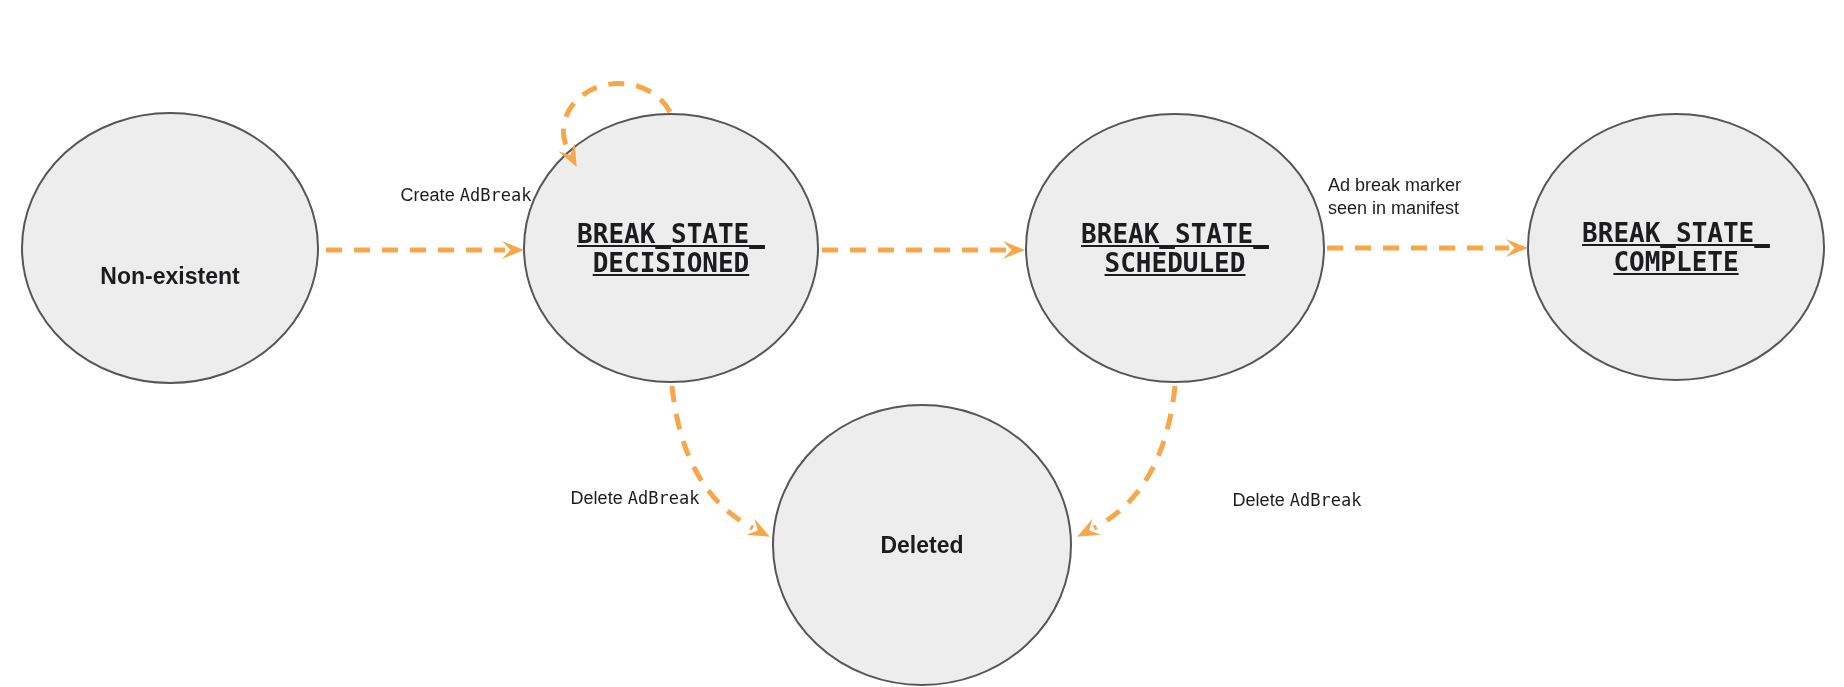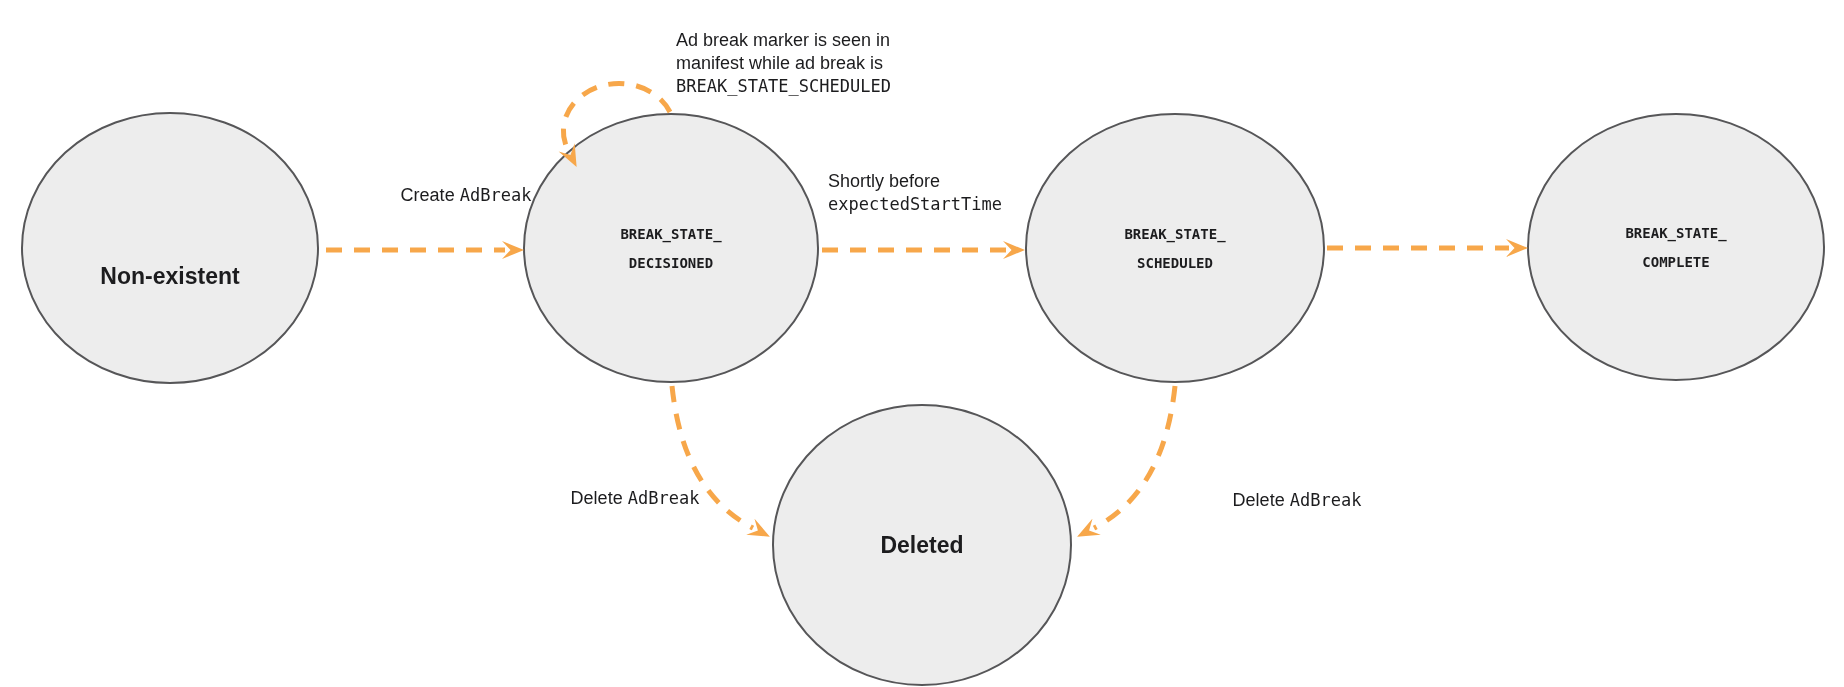--- a/index.html
+++ b/index.html
@@ -30,23 +30,24 @@
     font-weight: 700;
     color: #1c1c1e;
   }
   .state-sans {
     font-family: "Liberation Sans", sans-serif;
     font-size: 23px;
     line-height: 26px;
   }
   .state-mono {
     font-family: "DejaVu Sans Mono", monospace;
-    font-size: 14px;
+    font-size: 26px;
     line-height: 29px;
     letter-spacing: 0px;
+    text-decoration: underline;
   }
   .state-mono span { display: block; }
   
   .edge-lbl {
     position: absolute;
     white-space: nowrap;
     font-family: "Liberation Sans", sans-serif;
     font-size: 18px;
     line-height: 23px;
     color: #1c1c1e;
@@ -105,31 +106,26 @@
     <span>BREAK_STATE_</span>
     <span>COMPLETE</span>
   </div>
 
   <div class="state-lbl state-sans" style="left:922px; top:545px;text-align:right;">Deleted</div>
 
   <div class="edge-lbl centered sans-then-code" style="left:420px; top:184px;">
     <span>Create</span><span class="code">AdBreak</span>
   </div>
 
-  <div class="edge-lbl" style="left:676px; top:29px;">
-    <span class="line">Ad break marker is seen in</span>
-    <span class="line">manifest while ad break is</span>
-    <span class="line code">BREAK_STATE_SCHEDULED</span>
+
+
+  <div class="edge-lbl" style="left:1328px; top:174px;">
+    <span class="line">Ad break marker</span>
+    <span class="line">seen in manifest</span>
   </div>
-
-  <div class="edge-lbl" style="left:828px; top:170px;">
-    <span class="line">Shortly before</span>
-    <span class="line code">expectedStartTime</span>
-  </div>
-
 
   <div class="edge-lbl centered sans-then-code" style="left:589px; top:487px;">
     <span>Delete</span><span class="code">AdBreak</span>
   </div>
 
   <div class="edge-lbl centered sans-then-code" style="left:1251px; top:489px;">
     <span>Delete</span><span class="code">AdBreak</span>
   </div>
 
 </div>

